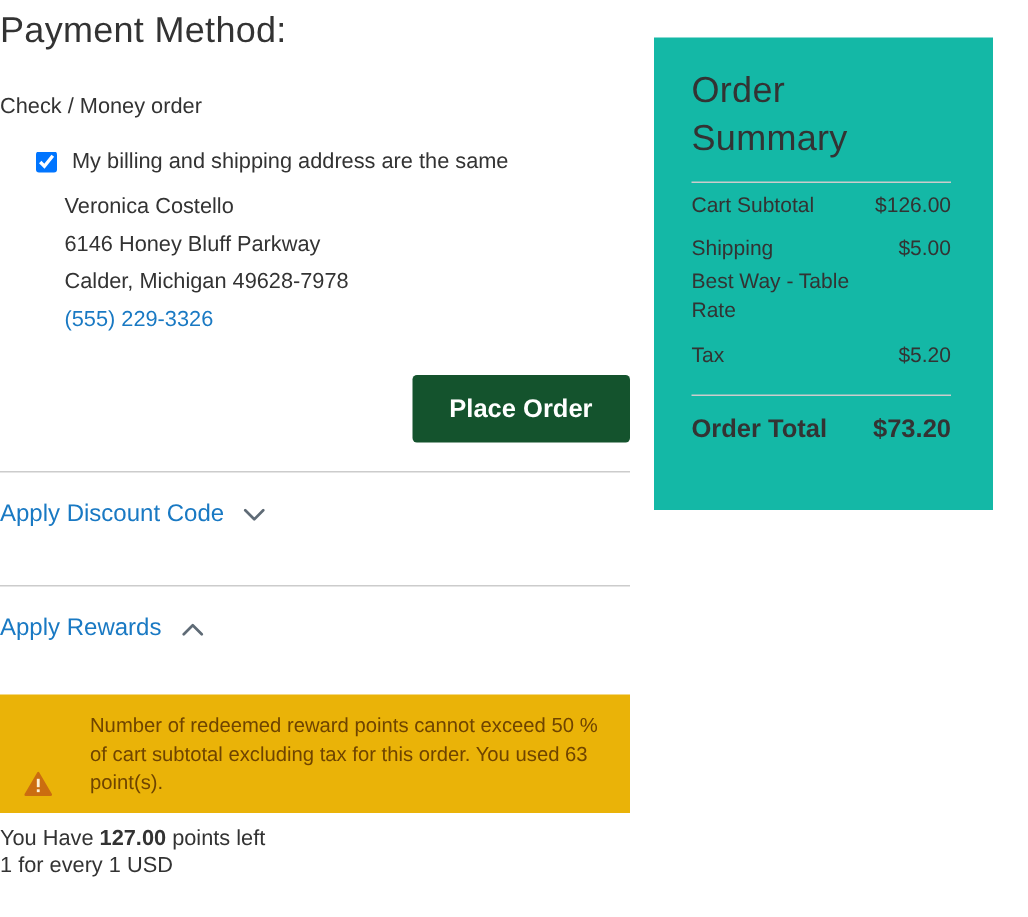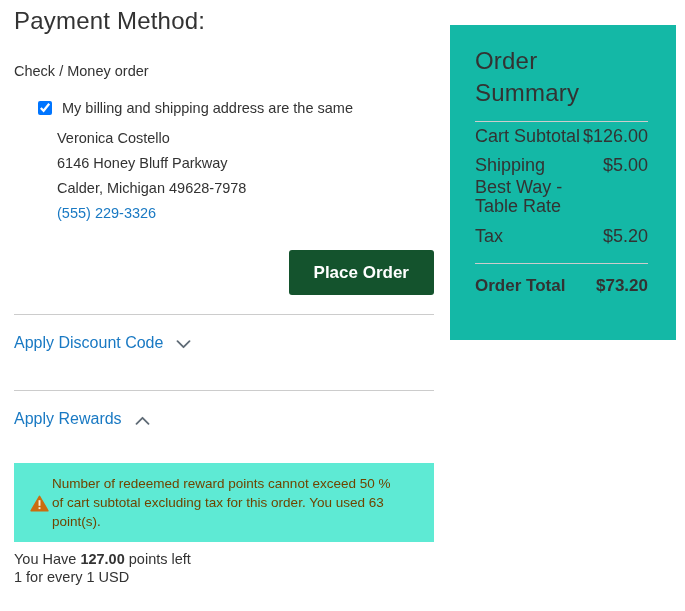--- a/index.html
+++ b/index.html
@@ -6,21 +6,21 @@
   html, body { margin: 0; padding: 0; }
   body {
     width: 685px; height: 611px; overflow: hidden;
     background: #fff; color: #333;
     font-family: "Liberation Sans", sans-serif;
     font-size: 14px;
   }
   .layout { display: flex; align-items: flex-start; }
 
   
-  .main { width: 420px; margin-left: 14px; }
+  .main { width: 420px; }
   h1.page-title {
     margin: 6px 0 0 0;
     font-size: 24px; font-weight: 300; color: #333; line-height: 30px;
     letter-spacing: 0.2px;
   }
   .method-name { margin-top: 27px; font-size: 14.5px; line-height: 17px; }
   .billing-row {
     margin-top: 20px; margin-left: 24px;
     display: flex; align-items: center; gap: 10px; cursor: pointer;
   }
@@ -38,44 +38,44 @@
   }
   .divider { border-top: 1px solid #cccccc; height: 0; margin-top: 19px; }
   .toggle-row {
     padding: 18px 0 18px 0;
     color: #1979c3; font-size: 16px; line-height: 18px;
     display: flex; align-items: center; gap: 13px; cursor: pointer;
   }
   .toggle-row .chev { margin-top: 2px; }
 
   .warning-box {
-    background: #5eead4; color: #6f4400;
+    background: #eab308; color: #6f4400;
     padding: 11px 20px 11px 16px; margin-top: 16px;
-    display: flex; gap: 3px; align-items: center;
+    display: flex; gap: 25px; align-items: flex-end;
     font-size: 13.5px; line-height: 19px;
   }
   .warning-box svg { flex: 0 0 auto; margin-top: 2px; }
   .warning-box .msg { max-width: 352px; }
 
   .points-line { margin-top: 9px; font-size: 14.5px; line-height: 17px; }
   .rate-line { font-size: 14.5px; line-height: 17px; margin-top: 1px; }
 
   
   .sidebar {
     width: 226px; height: 315px; margin-top: 25px; margin-left: 16px;
     background: #14b8a6; padding: 20px 28px 0 25px; overflow: hidden;
   }
   .sidebar h2 {
     margin: 0; font-size: 24px; font-weight: 300; color: #333;
     line-height: 32px; letter-spacing: 0.2px;
   }
   .s-divider { border-top: 1px solid #cccccc; height: 0; margin-top: 12px; }
   .srow {
     display: flex; justify-content: space-between; align-items: flex-start;
-    padding: 6px 0; font-size: 18px; line-height: 17px;
+    padding: 6px 0; font-size: 14px; line-height: 17px;
   }
   .srow:first-of-type { margin-top: 6px; }
   .srow .sub { max-width: 112px; line-height: 19px; margin-top: 4px; }
   .srow.total { font-size: 17px; font-weight: 700; padding: 13px 0 9px 0; }
 </style>
 </head>
 <body>
 
 <div class="layout">
 

